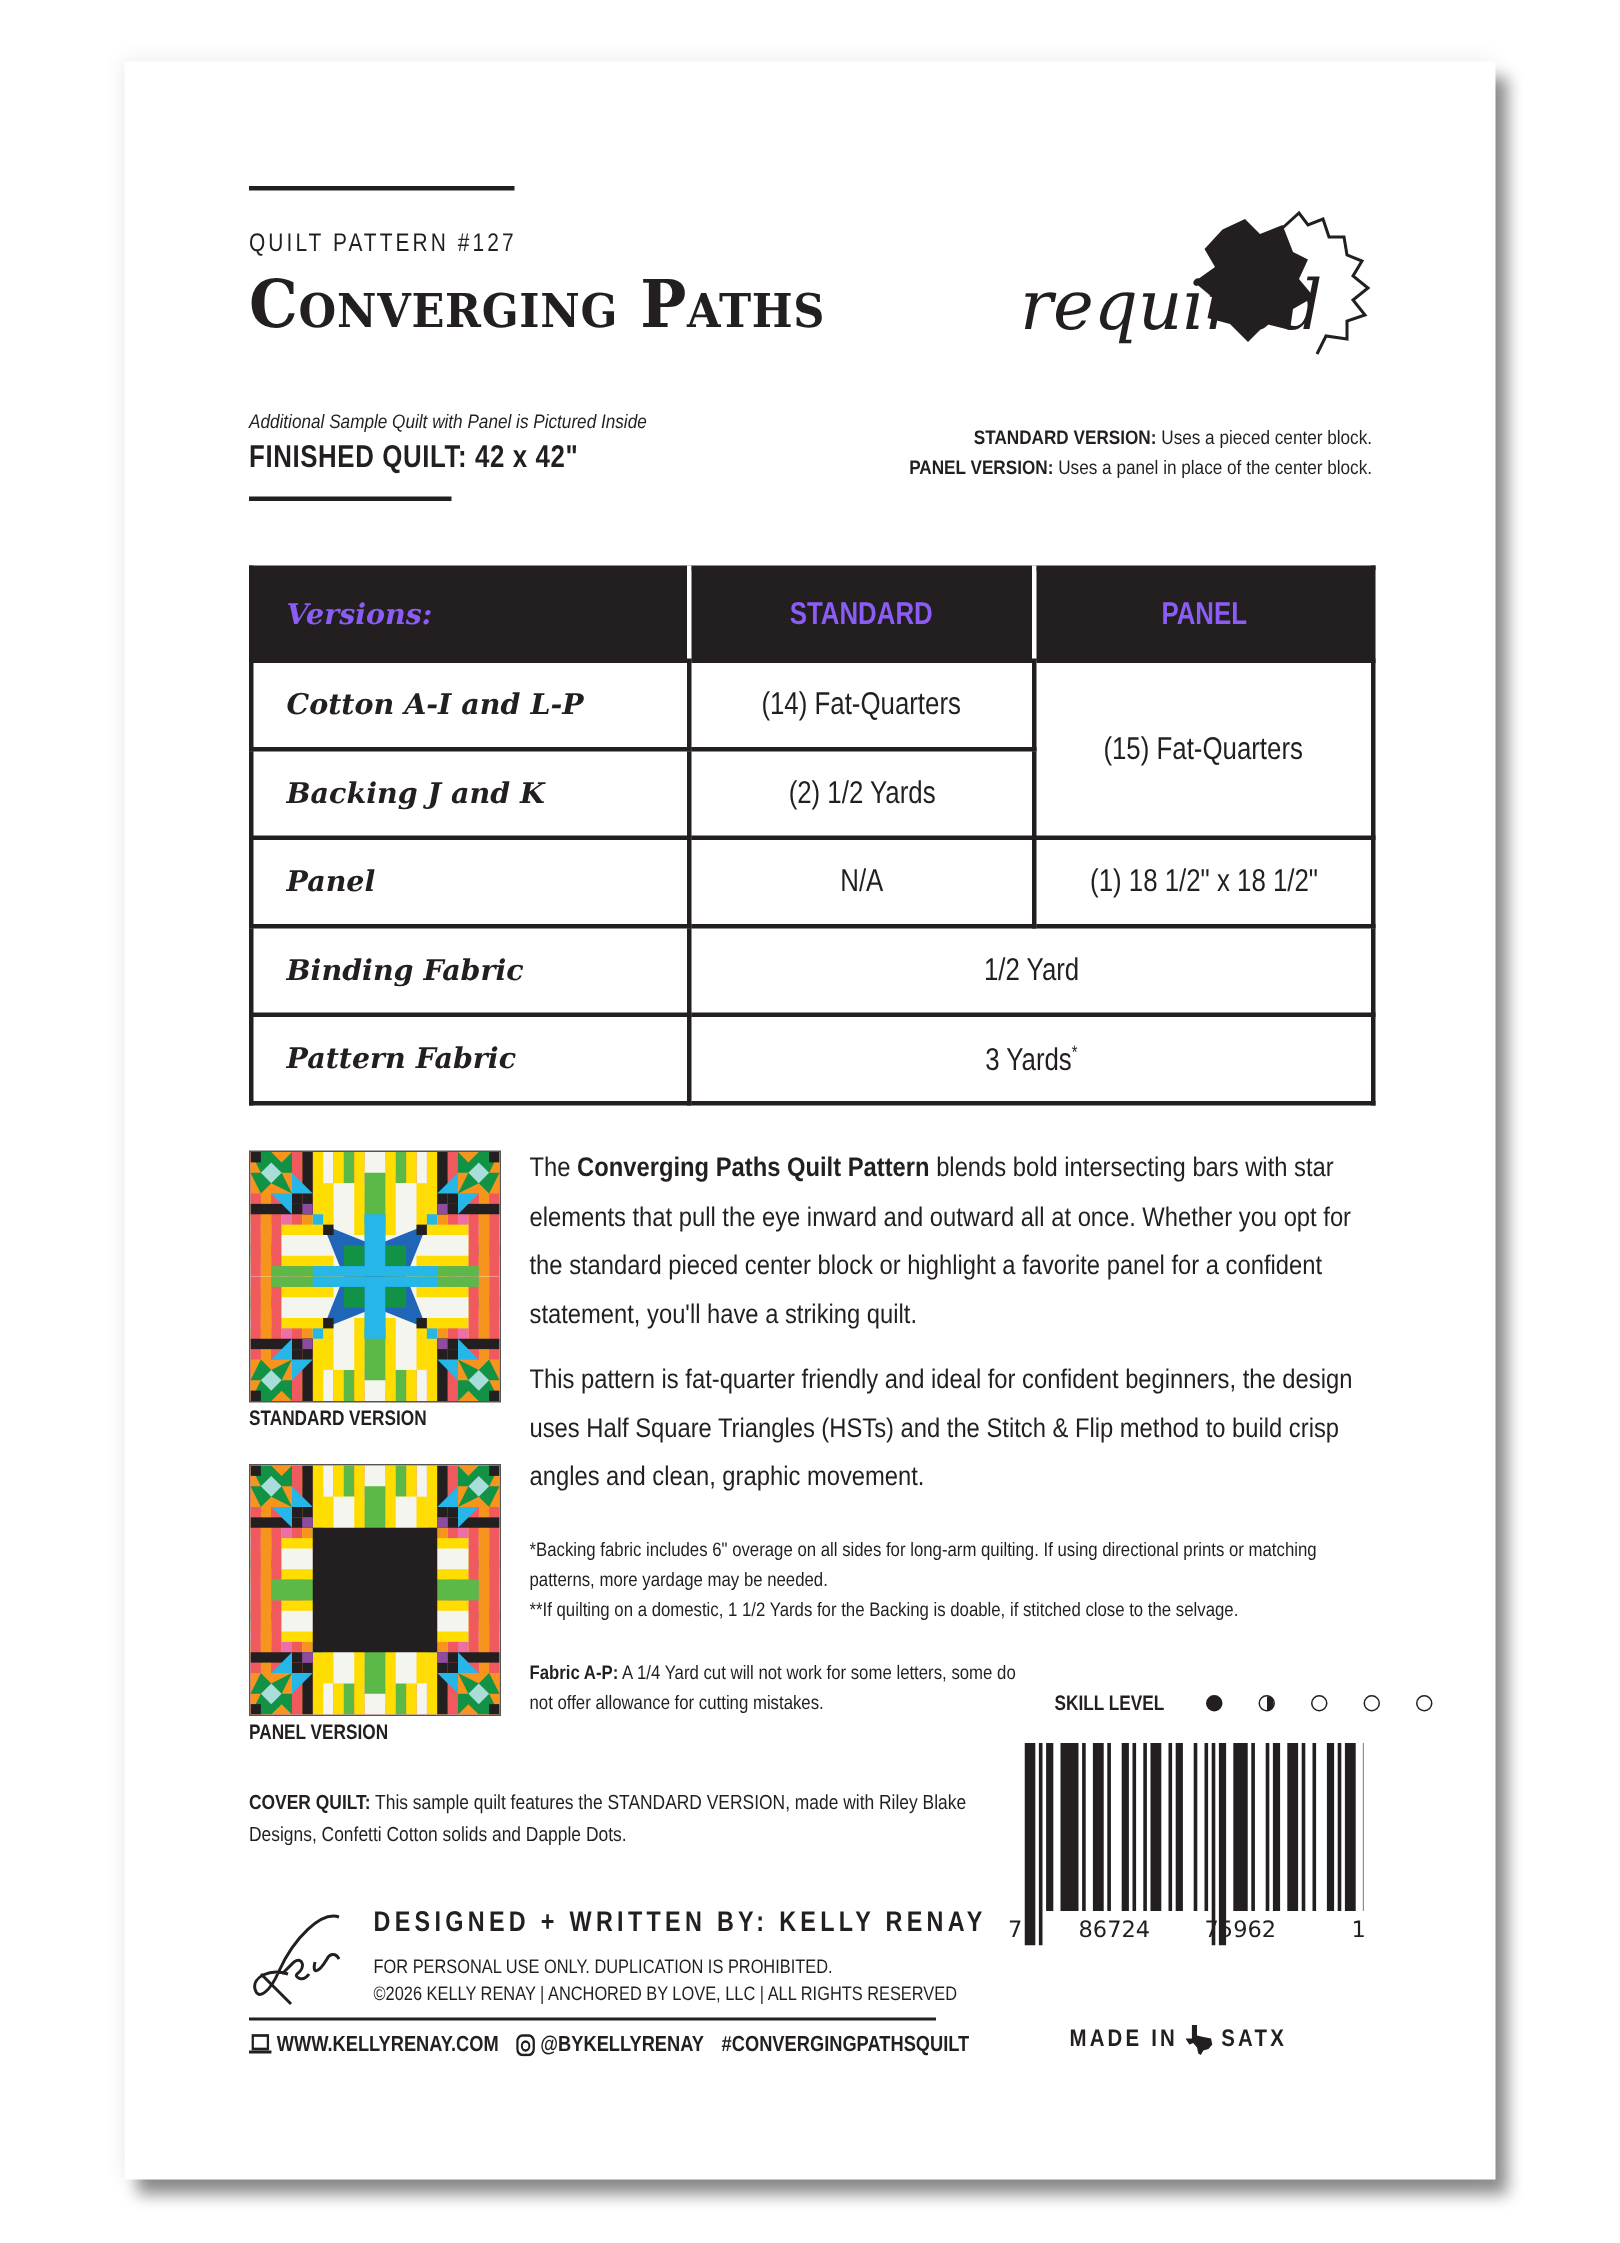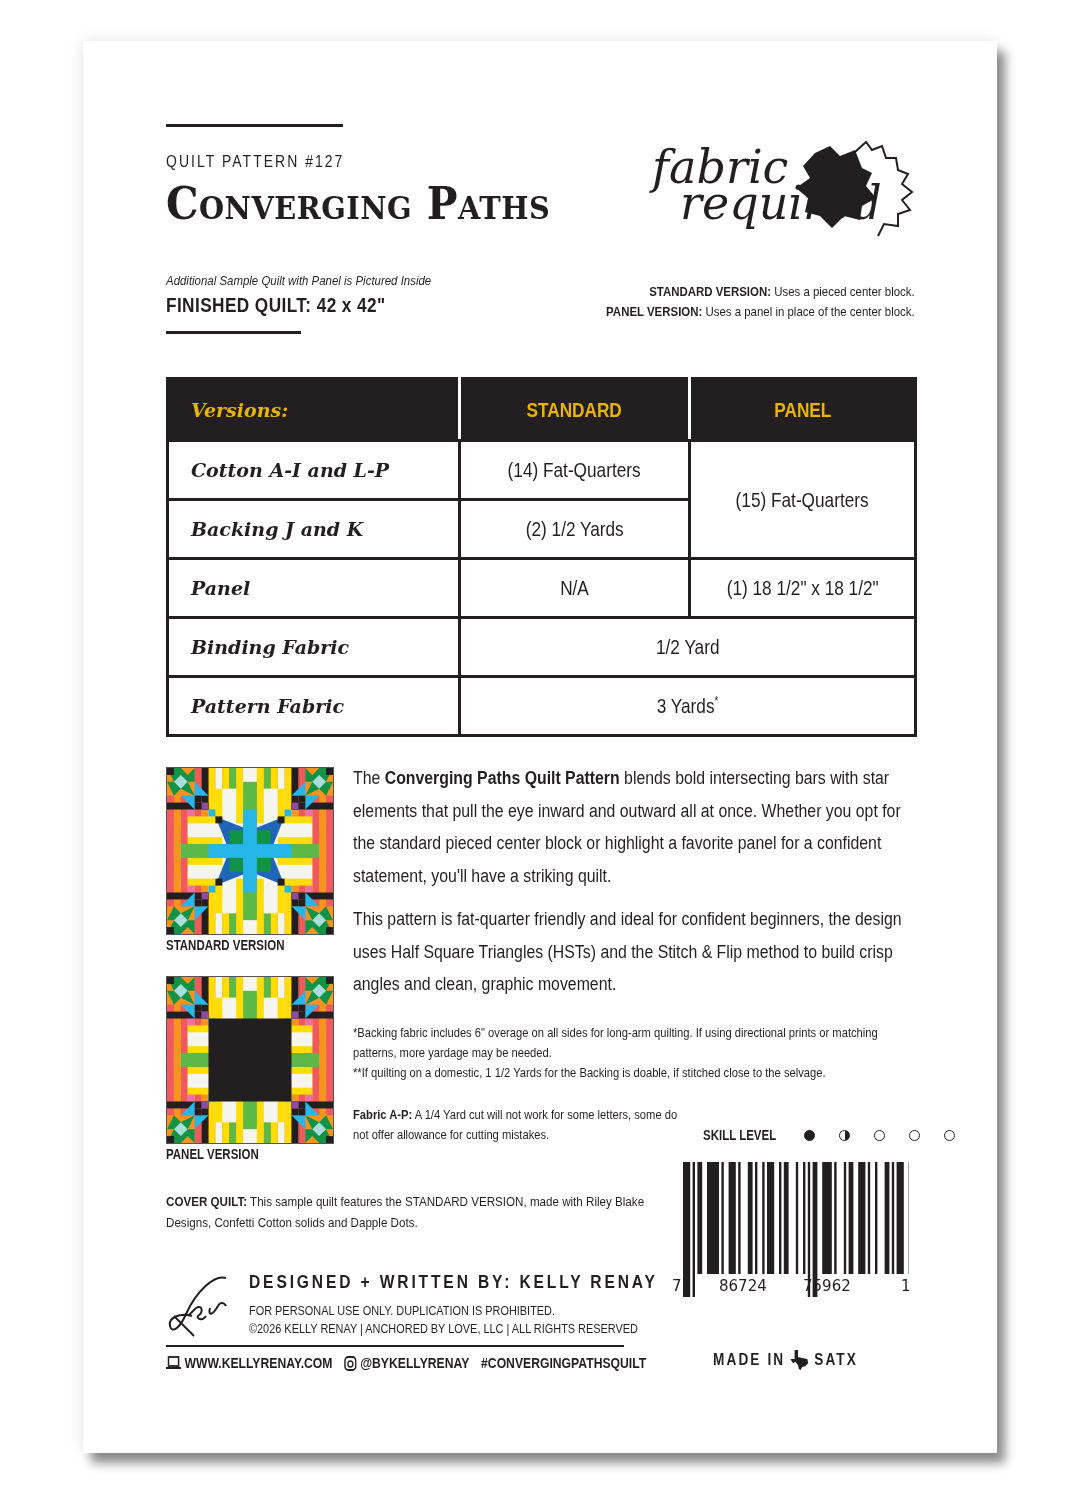--- a/index.html
+++ b/index.html
@@ -16,21 +16,21 @@
   .kicker { left:83px; top:113px; font-size:17px; letter-spacing:2.5px; transform:scaleX(0.82); transform-origin:left top; }
   .title { left:83px; top:139px; font-family:"DejaVu Serif", serif; font-weight:bold; font-size:44px; letter-spacing:0.5px; font-variant:small-caps; transform:scaleX(0.93); transform-origin:left top; }
   .subnote { left:83px; top:231px; font-size:13px; font-style:italic; transform:scaleX(0.88); transform-origin:left top; }
   .finished { left:83px; top:252px; font-size:21px; font-weight:bold; letter-spacing:0.5px; transform:scaleX(0.82); transform-origin:left top; }
   .logo-script { position:absolute; font-family:"DejaVu Serif", serif; font-style:italic; font-size:46px; color:#231f20; }
   .version-notes { right:83px; top:241px; text-align:right; font-size:13px; line-height:20px; transform:scaleX(0.88); transform-origin:right top; }
   .version-notes b { font-weight:bold; }
 
   table.req { position:absolute; left:83px; top:336px; width:751px; border-collapse:collapse; }
   table.req td, table.req th { border:3px solid #231f20; height:56px; padding:0; text-align:center; }
-  table.req th { background:#231f20; color:#eab308; font-weight:bold; font-size:21px; border-right:3px solid #ffffff; }
+  table.req th { background:#231f20; color:#8b5cf6; font-weight:bold; font-size:21px; border-right:3px solid #ffffff; }
   table.req th:last-child { border-right:3px solid #231f20; }
   table.req th.first { text-align:left; padding-left:22px; font-family:"DejaVu Serif", serif; font-style:italic; font-size:19px; }
   table.req td.label { text-align:left; padding-left:22px; font-family:"DejaVu Serif", serif; font-style:italic; font-weight:bold; font-size:19px; width:267px; }
   table.req td.val { font-size:21px; }
   .cond-text { display:inline-block; transform:scaleX(0.82); }
 
   .quilt { position:absolute; left:83px; width:180px; height:180px; border:1px solid #555; }
   .quilt-cap { position:absolute; left:83px; font-size:14px; font-weight:bold; transform:scaleX(0.82); transform-origin:left top; }
 
   .desc { left:270px; top:733px; width:560px; font-size:18px; line-height:32.5px; transform:scaleX(0.88); transform-origin:left top; width:636px; }
@@ -61,21 +61,20 @@
 <div class="abs title" style="left:166px; top:178px;">Converging Paths</div>
 <div class="abs subnote" style="left:166px; top:273px;">Additional Sample Quilt with Panel is Pictured Inside</div>
 <div class="abs finished" style="left:166px; top:293px;">FINISHED QUILT: 42 x 42"</div>
 <div class="rule" style="left:166px; top:331px; width:135px;"></div>
 
 <div class="abs" style="left:640px; top:128px; width:290px; height:110px;">
   <svg width="290" height="110" style="position:absolute; left:0; top:0;">
     <polygon points="175,25 190,18 200,28 215,22 222,40 232,45 226,58 236,70 222,78 220,92 204,88 192,100 180,88 165,84 168,70 156,60 170,50 163,38" fill="#231f20"></polygon>
     <polyline points="215,24 226,14 232,22 242,18 246,30 256,30 258,42 268,46 262,56 272,64 262,72 270,82 258,86 258,98 244,96 238,108" fill="none" stroke="#231f20" stroke-width="2"></polyline>
   </svg>
-  <div class="logo-script" style="left:12px; top:12px;">fabric</div>
   <div class="logo-script" style="left:40px; top:48px;">required</div>
 </div>
 
 <div class="abs version-notes" style="right:165px; top:282px;">
   <div><b>STANDARD VERSION:</b><span> Uses a pieced center block.</span></div>
   <div><b>PANEL VERSION:</b><span> Uses a panel in place of the center block.</span></div>
 </div>
 
 <table class="req" style="left:166px; top:377px;">
   <tbody>

